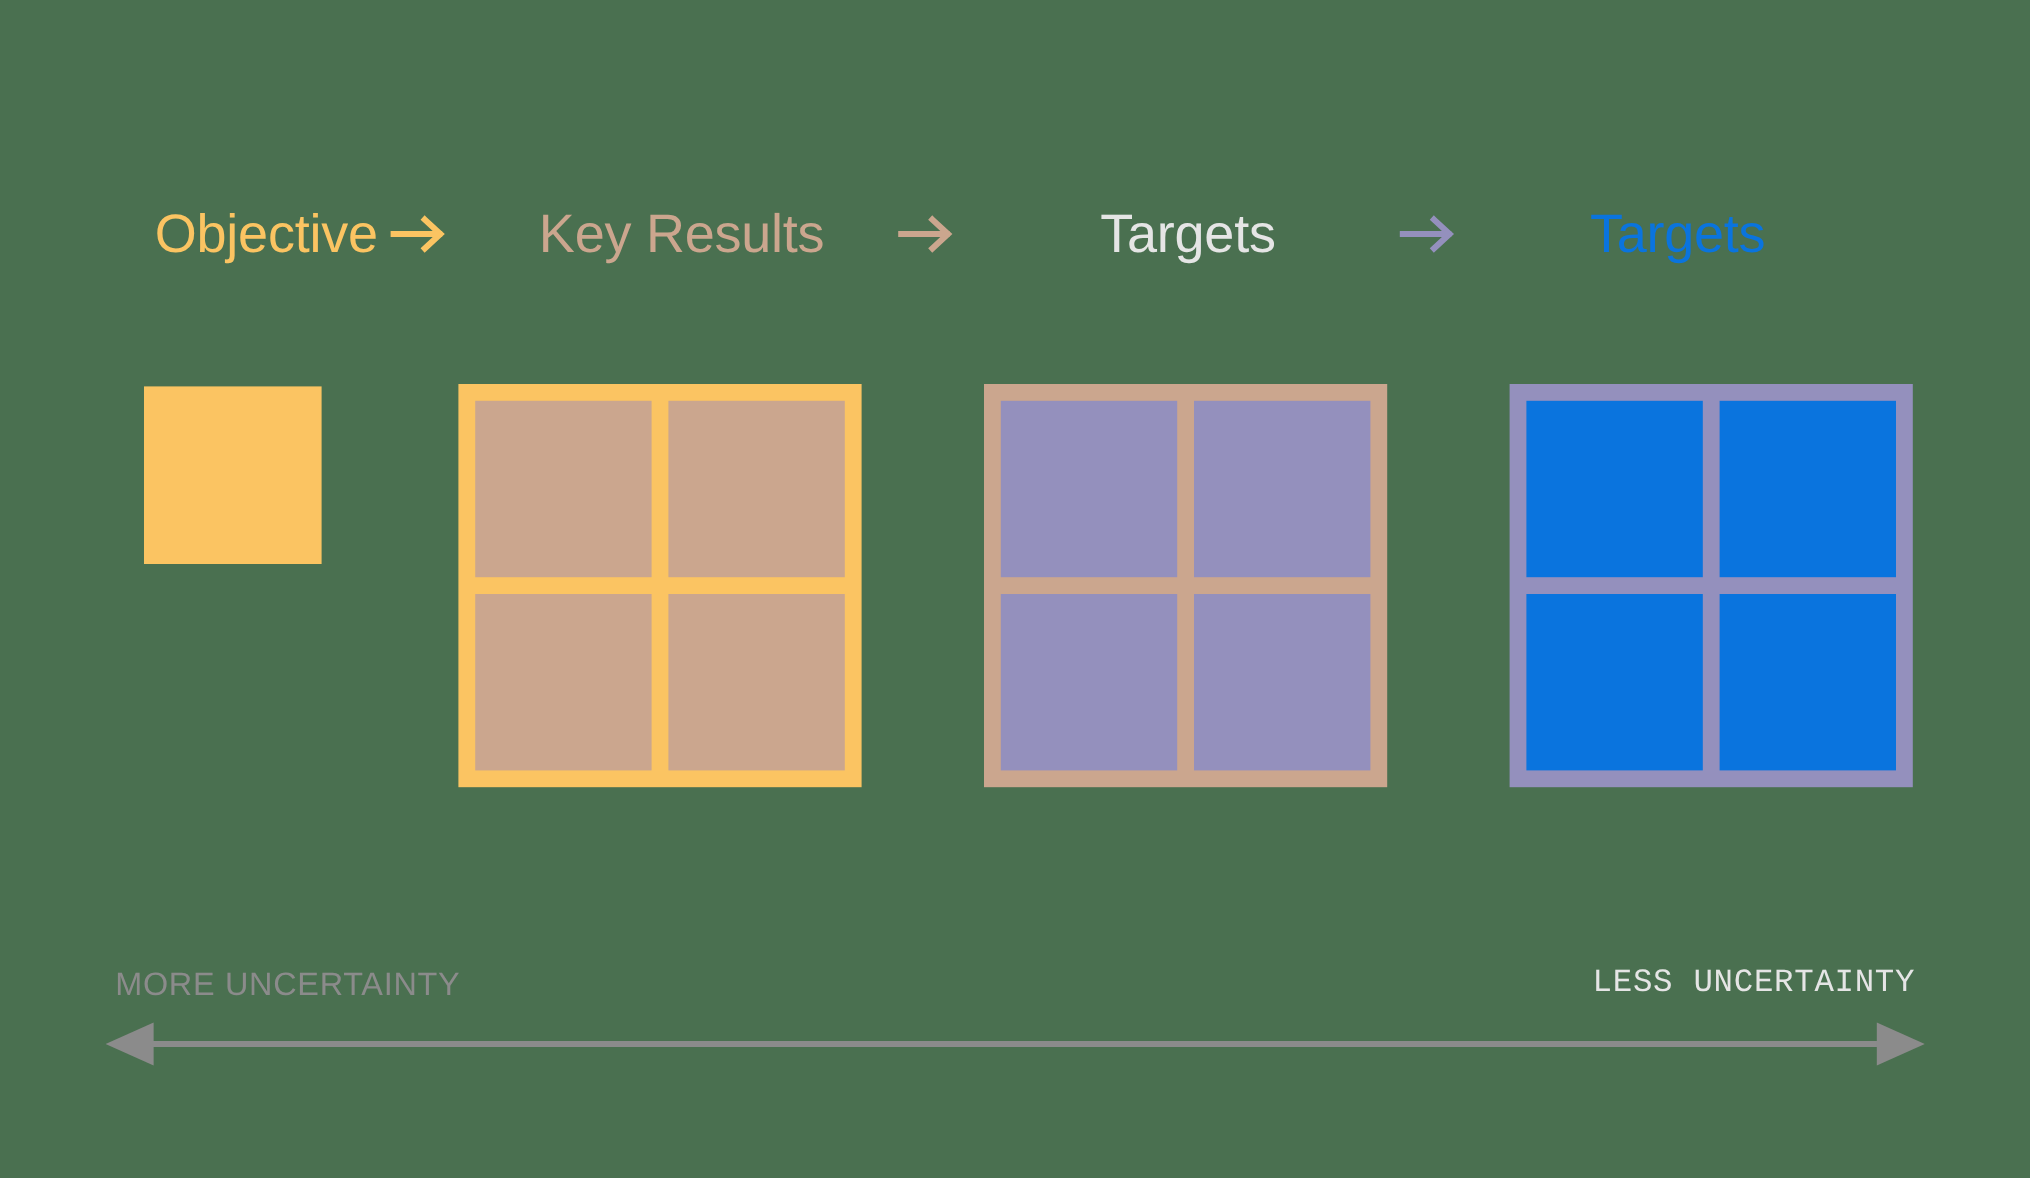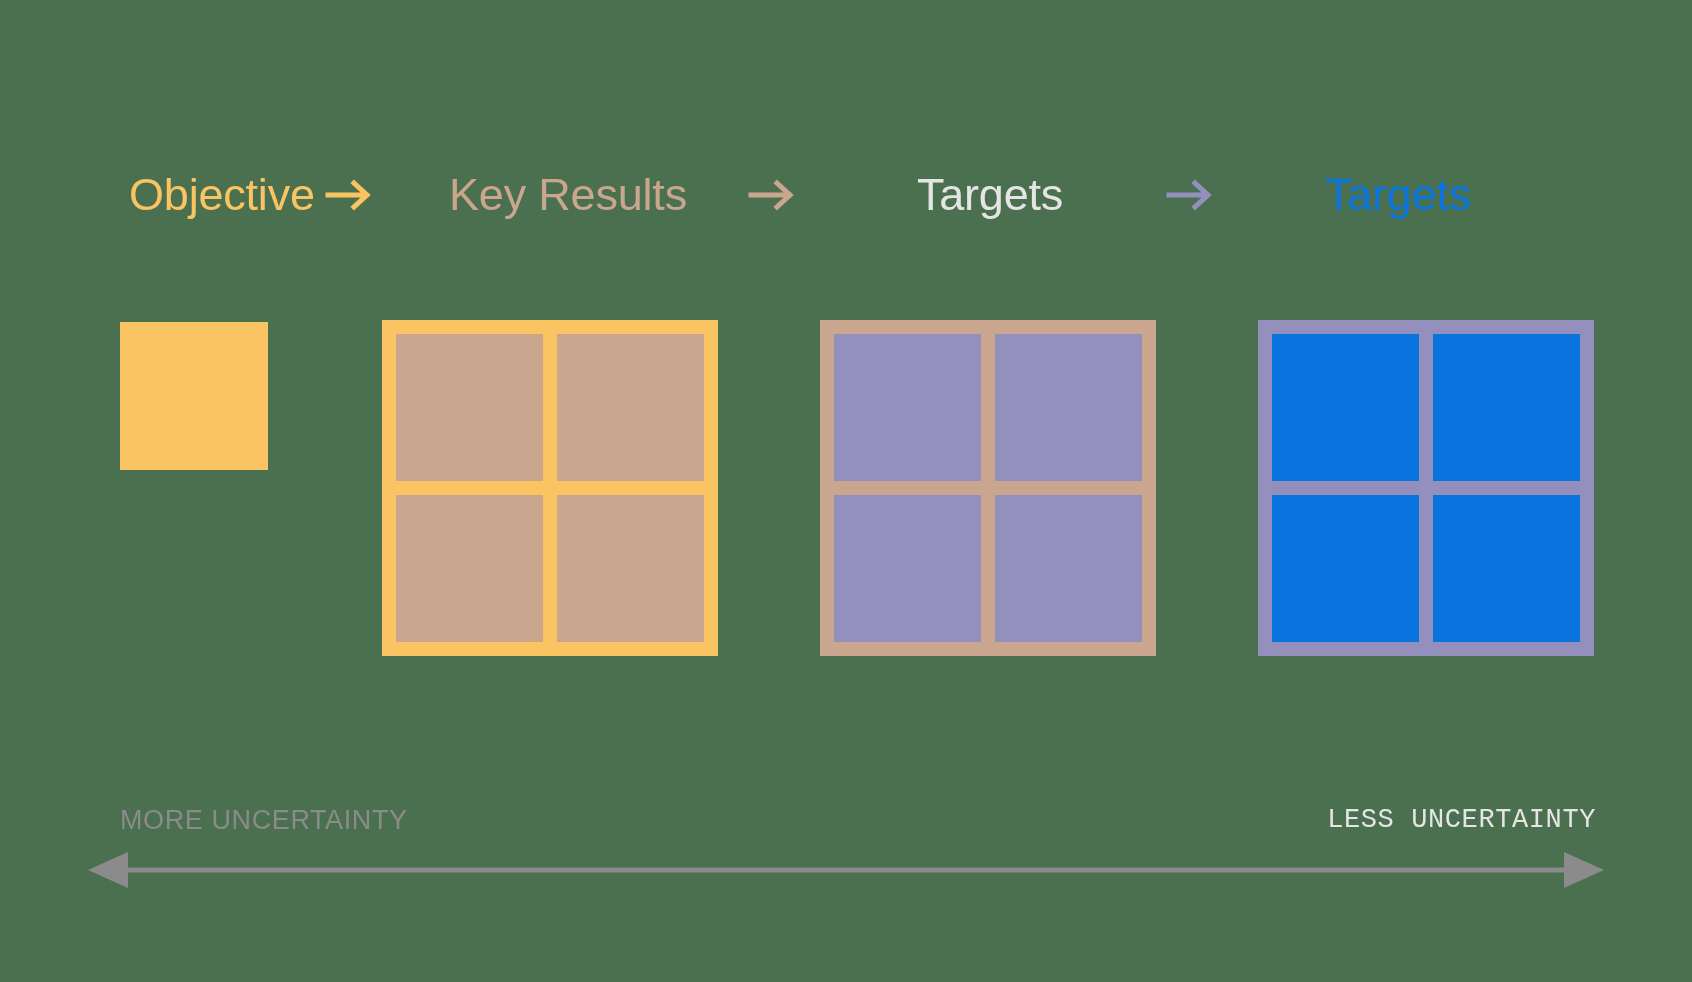--- a/index.html
+++ b/index.html
@@ -62,21 +62,21 @@
   .scale-label{
     position:absolute;
     top:0;height:40px;
     display:flex;align-items:center;
     font-size:27px;
     font-weight:500;
     letter-spacing:0.6px;
     color:#8b8b8b;
     white-space:nowrap;
   }
-  .scale-label.left{left:96px;margin-left:24px;}
+  .scale-label.left{left:96px;}
   .scale-label.right{right:96px;}
   .scale-arrow{
     position:absolute;
     left:88px;top:50px;
     width:1516px;height:40px;
   }
   .scale-arrow svg{display:block;width:1516px;height:40px;}
 </style>
 </head>
 <body style="background: rgb(74, 112, 80);">

